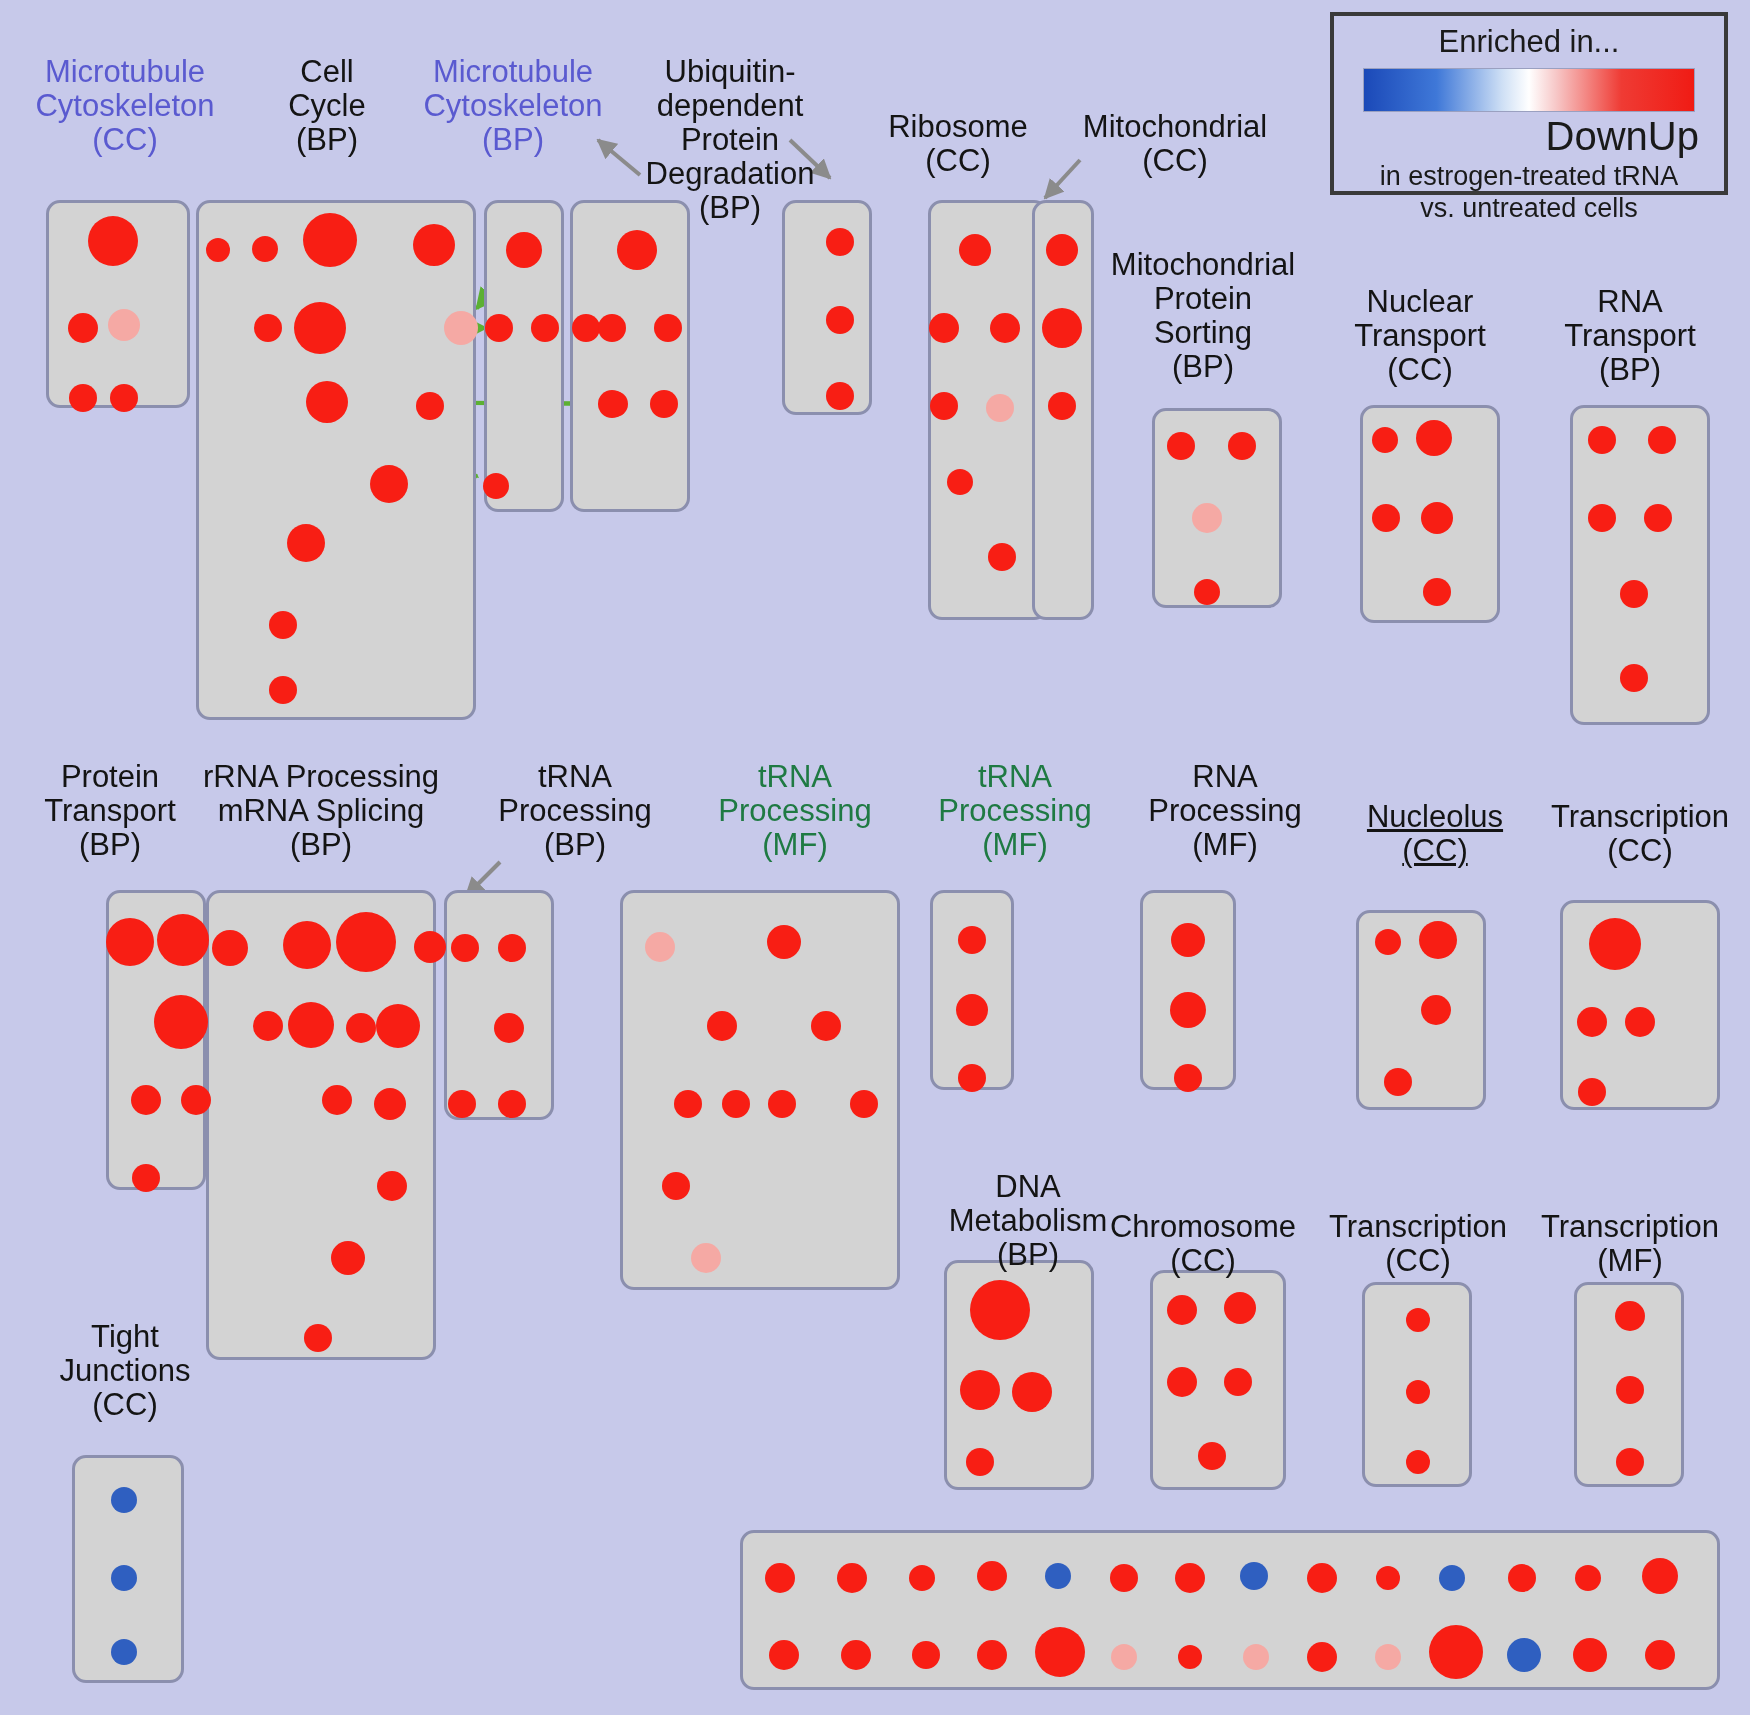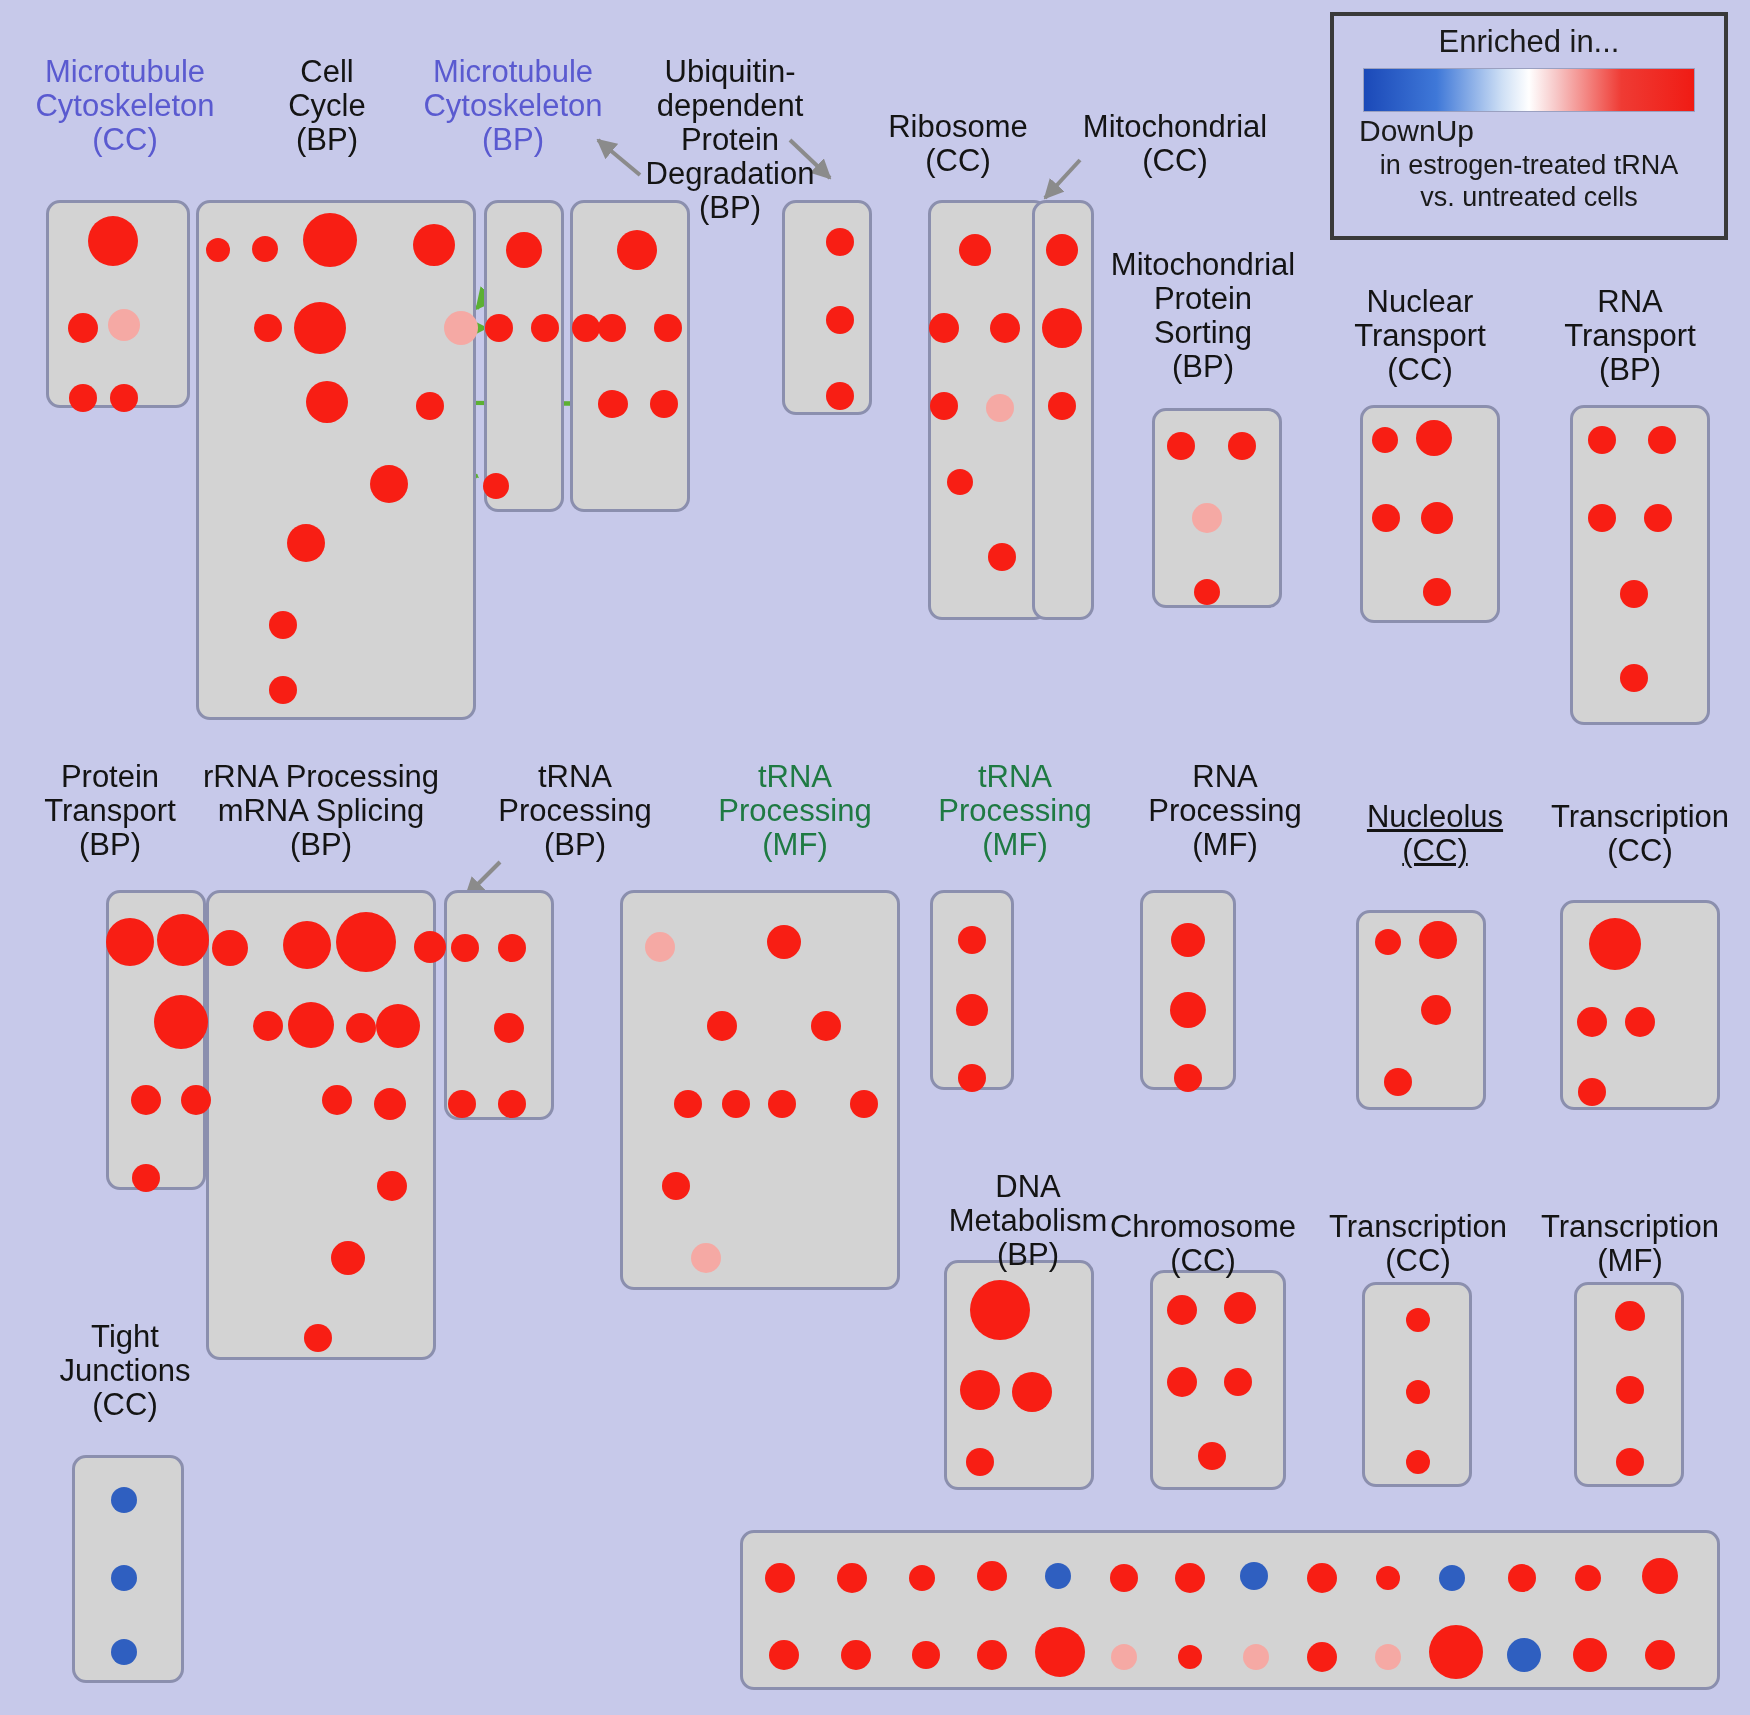--- a/index.html
+++ b/index.html
@@ -19,21 +19,21 @@
     left: 0; top: 0;
     width: 1750px;
     height: 1715px;
   }
   
   .legend {
     position: absolute;
     left: 1330px;
     top: 12px;
     width: 398px;
-    height: 228px;
+    height: 183px;
     background: #c7c9ea;
     border: 4px solid #3a3a3a;
     box-sizing: border-box;
     text-align: center;
   }
   .legend-title {
     font-size: 31px;
     color: #1a1a1a;
     margin-top: 8px;
   }
@@ -41,22 +41,22 @@
     margin: 8px auto 0 auto;
     width: 330px;
     height: 42px;
     background: linear-gradient(to right, #1b49b8 0%, #3f78d8 22%, #cfe0f5 42%, #ffffff 50%, #f7c9c9 58%, #ef3b34 78%, #f01b14 100%);
     border: 1px solid #9aa0c0;
   }
   .legend-ends {
     width: 340px;
     margin: 2px auto 0 auto;
     display: flex;
-    justify-content: flex-start;
-    font-size: 30px;
+    justify-content: flex-end;
+    font-size: 40px;
     color: #1a1a1a;
   }
   .legend-sub {
     font-size: 27px;
     line-height: 1.12;
     color: #1a1a1a;
     margin-top: 2px;
   }
   
   .box {

